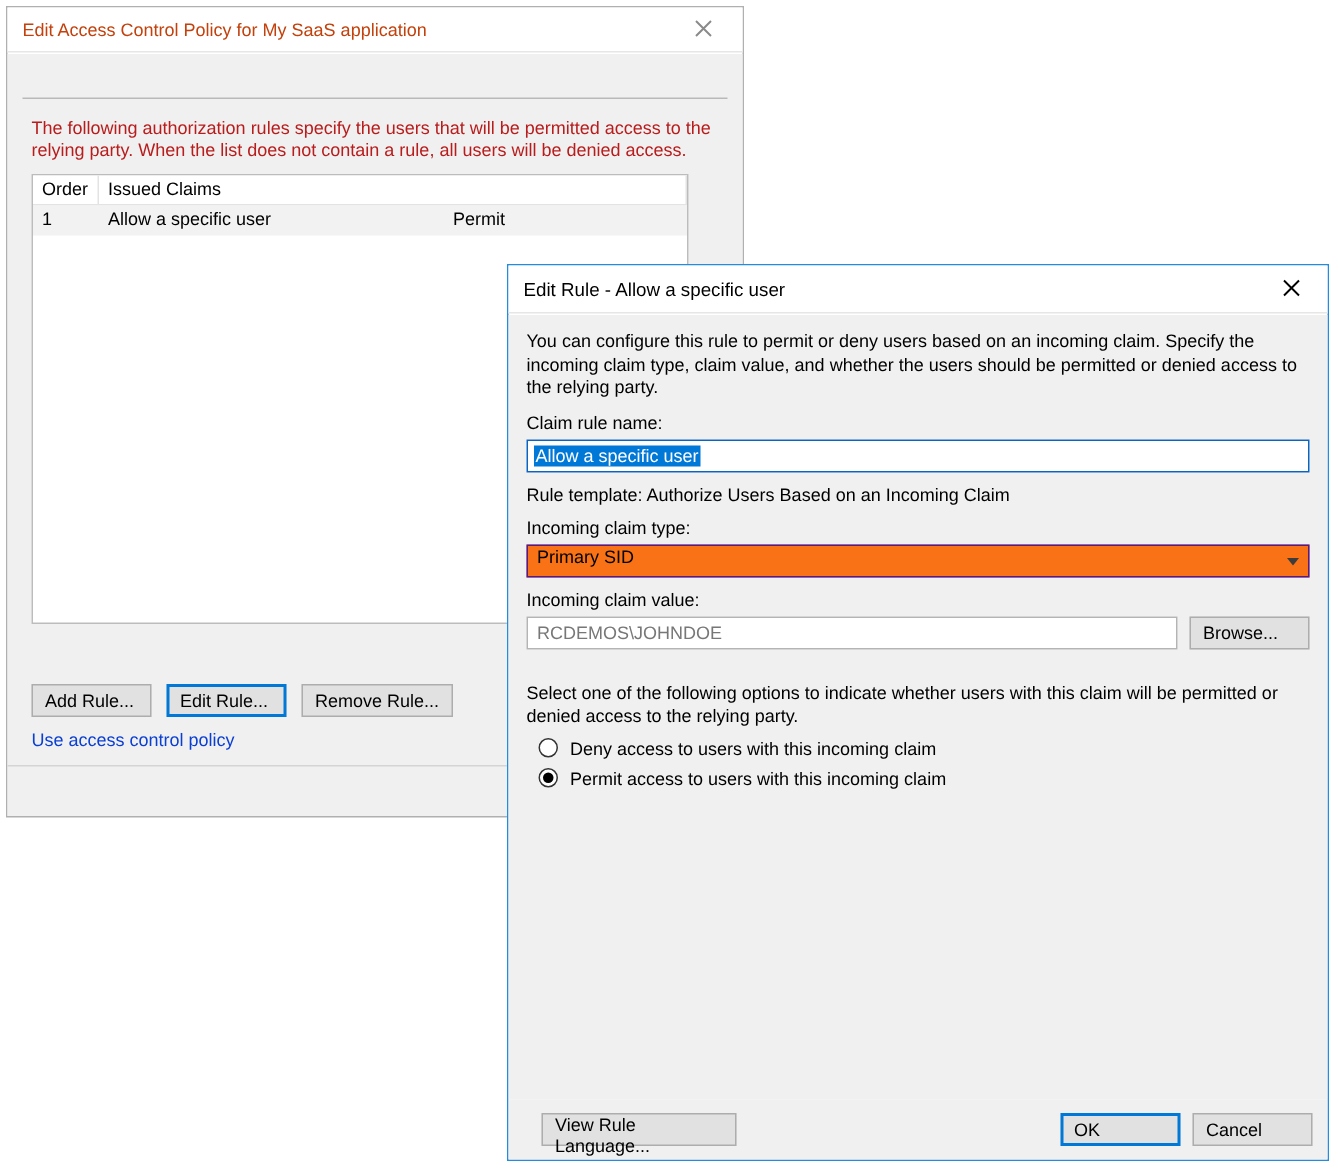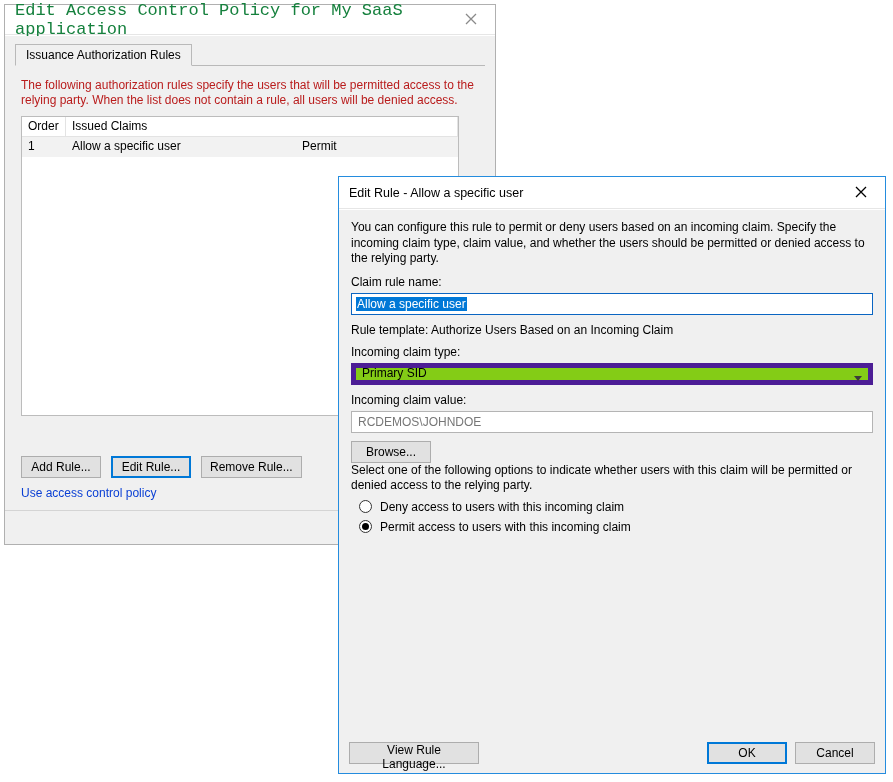--- a/index.html
+++ b/index.html
@@ -26,23 +26,22 @@
   }
   .dlg1-titlebar {
     height: 30px;
     display: flex; align-items: center;
     padding: 0 4px 0 10px;
     background: #ffffff;
     border-bottom: 1px solid #e6e6e6;
   }
   .dlg1-title {
     flex: 1 1 auto;
-    color: #15803d;
-    font-size: 17px;
-    font-family: Liberation Mono, monospace;
+    color: #c2410c;
+    font-size: 12px;
   }
   .dlg1-close {
     width: 44px; height: 28px;
     display: flex; align-items: center; justify-content: center;
     color: #8a8a8a;
     font-size: 14px;
     border: none; background: transparent;
   }
   .dlg1-body {
     position: absolute;
@@ -93,21 +92,21 @@
     position: absolute;
     left: 16px; bottom: 66px;
     display: flex; gap: 10px;
   }
   .btn {
     height: 22px; min-width: 80px;
     padding: 0 8px;
     border: 1px solid #adadad;
     background: #e1e1e1;
     font-size: 12px; font-family: inherit;
-    text-align: center;
+    text-align: left;
     cursor: pointer;
   }
   .btn.primary-outline {
     border: 2px solid #0078d7;
     padding: 0 7px;
   }
   .link-blue {
     color: #0a3fd4;
     margin: 10px 0 0 16px;
     position: absolute;
@@ -156,50 +155,50 @@
   }
   .dlg2-footer {
     position: absolute;
     left: 0; right: 0; bottom: 0; height: 40px;
     background: #f0f0f0;
     display: flex; align-items: center;
     padding: 0 10px;
   }
   .dlg2-footer .spacer { flex: 1 1 auto; }
   .dlg2-footer .btn { width: 76px; margin-left: 8px; }
-  .dlg2-footer .btn.viewlang { width: 130px; margin-left: 0; }
+  .dlg2-footer .btn.viewlang { width: 130px; margin-left: 12px; }
 
   .lbl { margin: 8px 0 4px 0; display: block; }
   .input-like {
     width: 100%; height: 22px;
     border: 1px solid #0a65c2;
     padding: 2px 4px;
     background: #fff;
     display: flex; align-items: center;
   }
   .input-like .seltxt {
     background: #0078d7; color: #fff; padding: 0 1px;
   }
   .static-line { margin: 8px 0 2px 0; }
   .select-like {
     width: 100%; height: 22px;
-    border: 5px solid #4c1d95;
-    background: #84cc16;
+    border: 1px solid #4c1d95;
+    background: #f97316;
     padding: 0 20px 0 6px;
-    display: flex; align-items: flex-end;
+    display: flex; align-items: flex-start;
     position: relative;
   }
   .select-like::after {
     content: "";
     position: absolute; right: 6px; top: 8px;
     border-left: 4px solid transparent;
     border-right: 4px solid transparent;
     border-top: 5px solid #3c3c3c;
   }
-  .value-row { display: flex; gap: 8px; align-items: stretch; flex-direction: column; }
+  .value-row { display: flex; gap: 8px; align-items: stretch; }
   .value-input {
     flex: 1 1 auto;
     height: 22px;
     border: 1px solid #b4b4b4;
     background: #fff;
     color: #777;
     padding: 2px 6px;
     font: inherit;
   }
   .browse-btn { width: 76px; }
@@ -234,21 +233,20 @@
         <span>
           <svg width="12" height="12" viewBox="0 0 12 12">
               <path d="M1 1 L11 11 M11 1 L1 11" stroke="#8a8a8a" stroke-width="1.3" fill="none"></path>
             </svg>
         </span>
       </button>
     </div>
     <div class="dlg1-body">
       <div class="tabstrip">
         <div class="tabline"></div>
-        <div class="tab">Issuance Authorization Rules</div>
       </div>
 
       <div class="desc-text">The following authorization rules specify the users that will be permitted access to the relying party. When the list does not contain a rule, all users will be denied access.</div>
 
       <div class="grid-wrap">
         <div class="grid-header">
           <div class="gh-cell col-order">Order</div>
           <div class="gh-cell col-claims">Issued Claims</div>
         </div>
         <div class="grid-row selected">
@@ -298,21 +296,21 @@
       <div class="select-like">
         <span>Primary SID</span>
       </div>
 
       <label class="lbl">Incoming claim value:</label>
       <div class="value-row">
         <input class="value-input" type="text" readonly="" value="RCDEMOS\JOHNDOE" style="">
         <button class="btn browse-btn">Browse...</button>
       </div>
 
-      <div style="margin-top:0; line-height:1.3;">Select one of the following options to indicate whether users with this claim will be permitted or denied access to the relying party.</div>
+      <div style="margin-top:22px; line-height:1.3;">Select one of the following options to indicate whether users with this claim will be permitted or denied access to the relying party.</div>
 
       <div class="radio-row">
         <span class="radio"></span>
         <span>Deny access to users with this incoming claim</span>
       </div>
       <div class="radio-row">
         <span class="radio checked"></span>
         <span>Permit access to users with this incoming claim</span>
       </div>
     </div>

